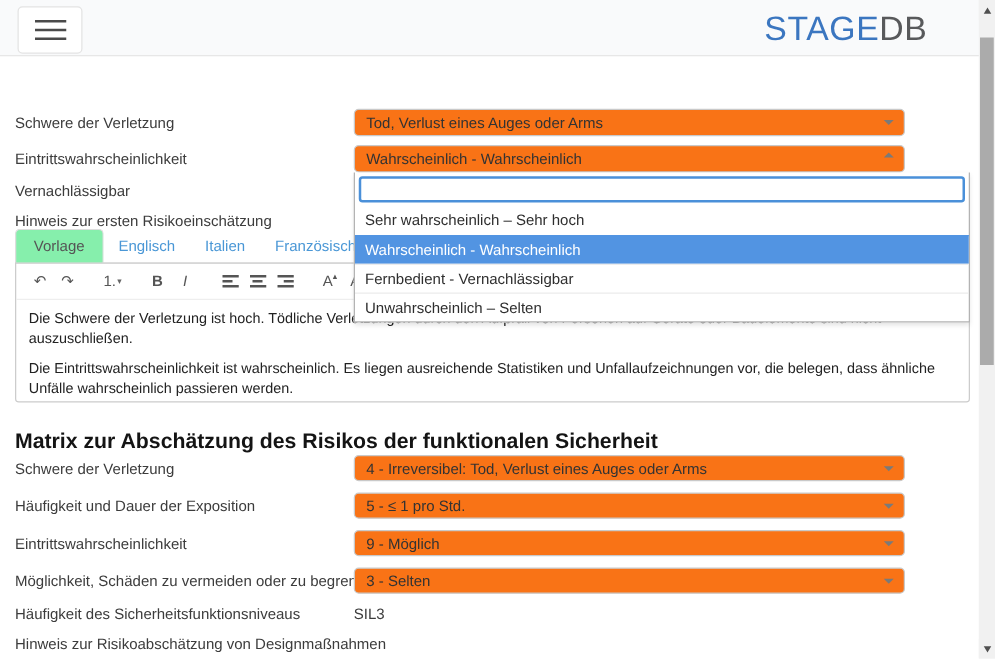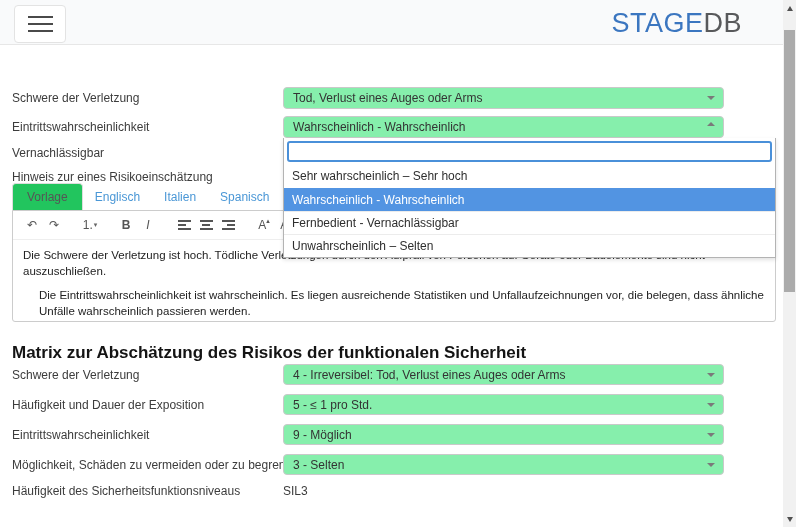--- a/index.html
+++ b/index.html
@@ -24,21 +24,21 @@
   .logo {
     position:absolute; right:54px; top:8px; font-size:27px; font-weight:500;
     letter-spacing:0.5px;
   }
   
   .h1 { position:absolute; left:12px; font-size:17px; font-weight:700; color:#141414; }
   .lbl { position:absolute; left:12px; font-size:12px; color:#3c3c3c; white-space:nowrap; }
   
   .sel {
     position:absolute; left:283px; width:441px; height:22px;
-    background:#86efac; border:1px solid #c9c9c9; border-radius:4px;
+    background:#f97316; border:1px solid #c9c9c9; border-radius:4px;
     display:flex; align-items:center; padding:0 22px 0 9px;
     color:#333; font-size:12px; cursor:pointer; white-space:nowrap; overflow:hidden;
   }
   .caret { position:absolute; right:8px; top:50%; width:0; height:0; margin-top:-2px;
     border-left:4px solid transparent; border-right:4px solid transparent;
     border-top:4px solid #7a7a7a; }
   .caret.up { margin-top:-5px; border-top:none; border-bottom:4px solid #7a7a7a; }
   .plain-val { position:absolute; left:283px; font-size:12px; color:#3c3c3c; }
   
   .dd {
@@ -58,21 +58,21 @@
   .dd-opt.hl { background:#5294e2; color:#fff; border-top-color:#5294e2; }
   
   .tabs {
     position:absolute; left:12px; top:185px; width:764px; height:26px;
     border-bottom:1px solid #ddd; display:flex; align-items:flex-end;
   }
   .tab {
     font-size:12px; color:#4a97d6; padding:6px 12px; cursor:pointer; white-space:nowrap;
   }
   .tab.active {
-    color:#555; background:#22c55e; border:1px solid #ddd; border-bottom:1px solid #fff;
+    color:#555; background:#86efac; border:1px solid #ddd; border-bottom:1px solid #fff;
     border-radius:4px 4px 0 0; margin-bottom:-1px; padding:6px 14px;
   }
   
   .editor {
     position:absolute; left:12px; top:210px; width:764px; height:112px;
     border:1px solid #ccc; border-radius:0 0 3px 3px; background:#fff;
   }
   .toolbar {
     height:29px; border-bottom:1px solid #eee; display:flex; align-items:center;
     padding:0 8px; gap:2px; color:#555;
@@ -88,21 +88,21 @@
   .bars { display:inline-flex; flex-direction:column; gap:2.5px; width:13px; }
   .bars i { display:block; height:1.5px; background:#555; width:100%; }
   .bars.left i:nth-child(2) { width:8px; align-self:flex-start; }
   .bars.center i:nth-child(2) { width:8px; align-self:center; }
   .bars.right i:nth-child(2) { width:8px; align-self:flex-end; }
   .li-icon { display:inline-flex; flex-direction:column; gap:2.5px; }
   .li-icon i { display:flex; align-items:center; gap:2px; }
   .li-icon i::before { content:""; width:2px; height:2px; background:#555; }
   .li-icon i::after { content:""; width:9px; height:1.5px; background:#555; }
   .editor-body { padding:8px 10px; font-size:11.5px; color:#222; line-height:1.35; }
-  .editor-body p + p { margin-top:9px;margin-left:16px; }
+  .editor-body p + p { margin-top:9px; }
   
   .scrollbar {
     position:absolute; right:0; top:0; width:13px; height:527px; background:#f1f1f1; z-index:99;
   }
   .sb-btn { position:absolute; left:0; width:13px; height:16px; background:#f1f1f1;
     display:flex; align-items:center; justify-content:center; cursor:pointer; }
   .sb-btn.up { top:0; } .sb-btn.down { bottom:0; }
   .sb-arrow { width:0; height:0; border-left:3.5px solid transparent; border-right:3.5px solid transparent; }
   .sb-btn.up .sb-arrow { border-bottom:5px solid #505050; }
   .sb-btn.down .sb-arrow { border-top:5px solid #505050; }
@@ -133,26 +133,27 @@
     <span class="caret"></span>
   </div>
 
   <div class="lbl" style="top:120px">Eintrittswahrscheinlichkeit</div>
   <div class="sel" style="top:116px">
     <span>Wahrscheinlich - Wahrscheinlich</span>
     <span class="caret up"></span>
   </div>
 
   <div class="lbl" style="top:146px">Vernachlässigbar</div>
-  <div class="lbl" style="top:170px">Hinweis zur eines Risikoeinschätzung</div>
+  <div class="lbl" style="top:170px">Hinweis zur ersten Risikoeinschätzung</div>
 
   <div class="tabs">
     <span class="tab active">Vorlage</span>
     <span class="tab">Englisch</span>
     <span class="tab">Italien</span>
+    <span class="tab">Französisch</span>
     <span class="tab">Spanisch</span>
     <span class="tab">Niederländisch</span>
   </div>
 
   <div class="editor">
     <div class="toolbar">
       <span class="tb-group">
         <span class="tb-btn">↶</span>
         <span class="tb-btn">↷</span>
       </span>
@@ -254,20 +255,21 @@
 
   <div class="lbl" style="top:458px">Möglichkeit, Schäden zu vermeiden oder zu begrenzen</div>
   <div class="sel" style="top:454px;height:21px">
     <span>3 - Selten</span>
     <span class="caret"></span>
   </div>
 
   <div class="lbl" style="top:484px">Häufigkeit des Sicherheitsfunktionsniveaus</div>
   <div class="plain-val" style="top:484px">SIL3</div>
 
+  <div class="lbl" style="top:508px">Hinweis zur Risikoabschätzung von Designmaßnahmen</div>
 
   <div class="scrollbar">
     <div class="sb-btn up">
         <span class="sb-arrow"></span>
       </div>
     <div class="sb-thumb"></div>
     <div class="sb-btn down">
         <span class="sb-arrow"></span>
       </div>
   </div>

